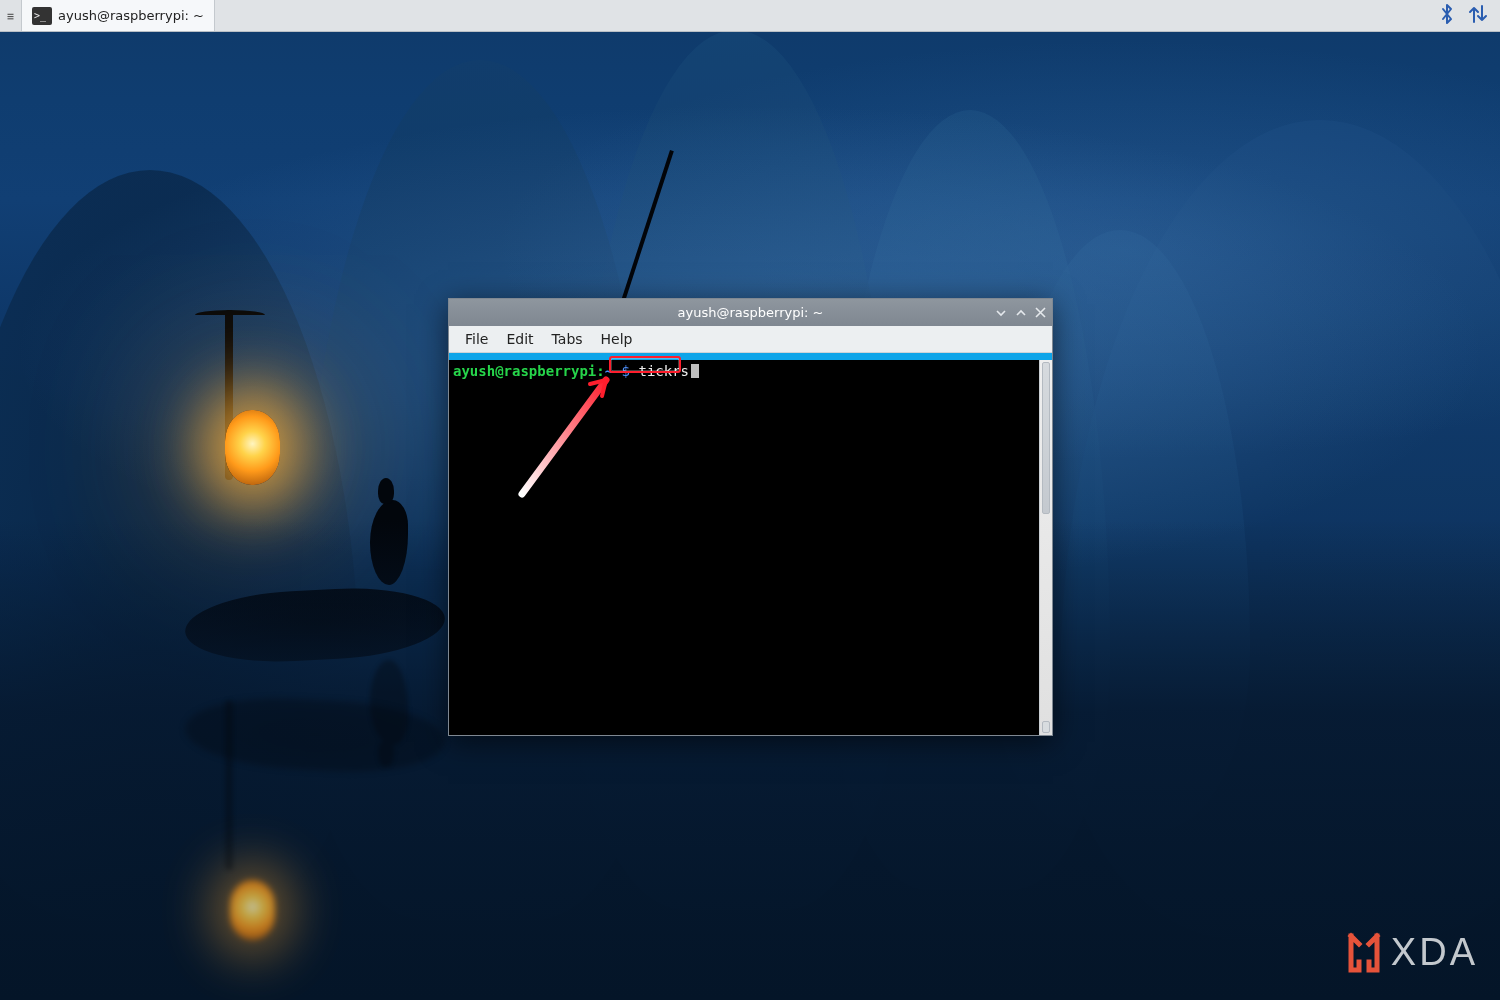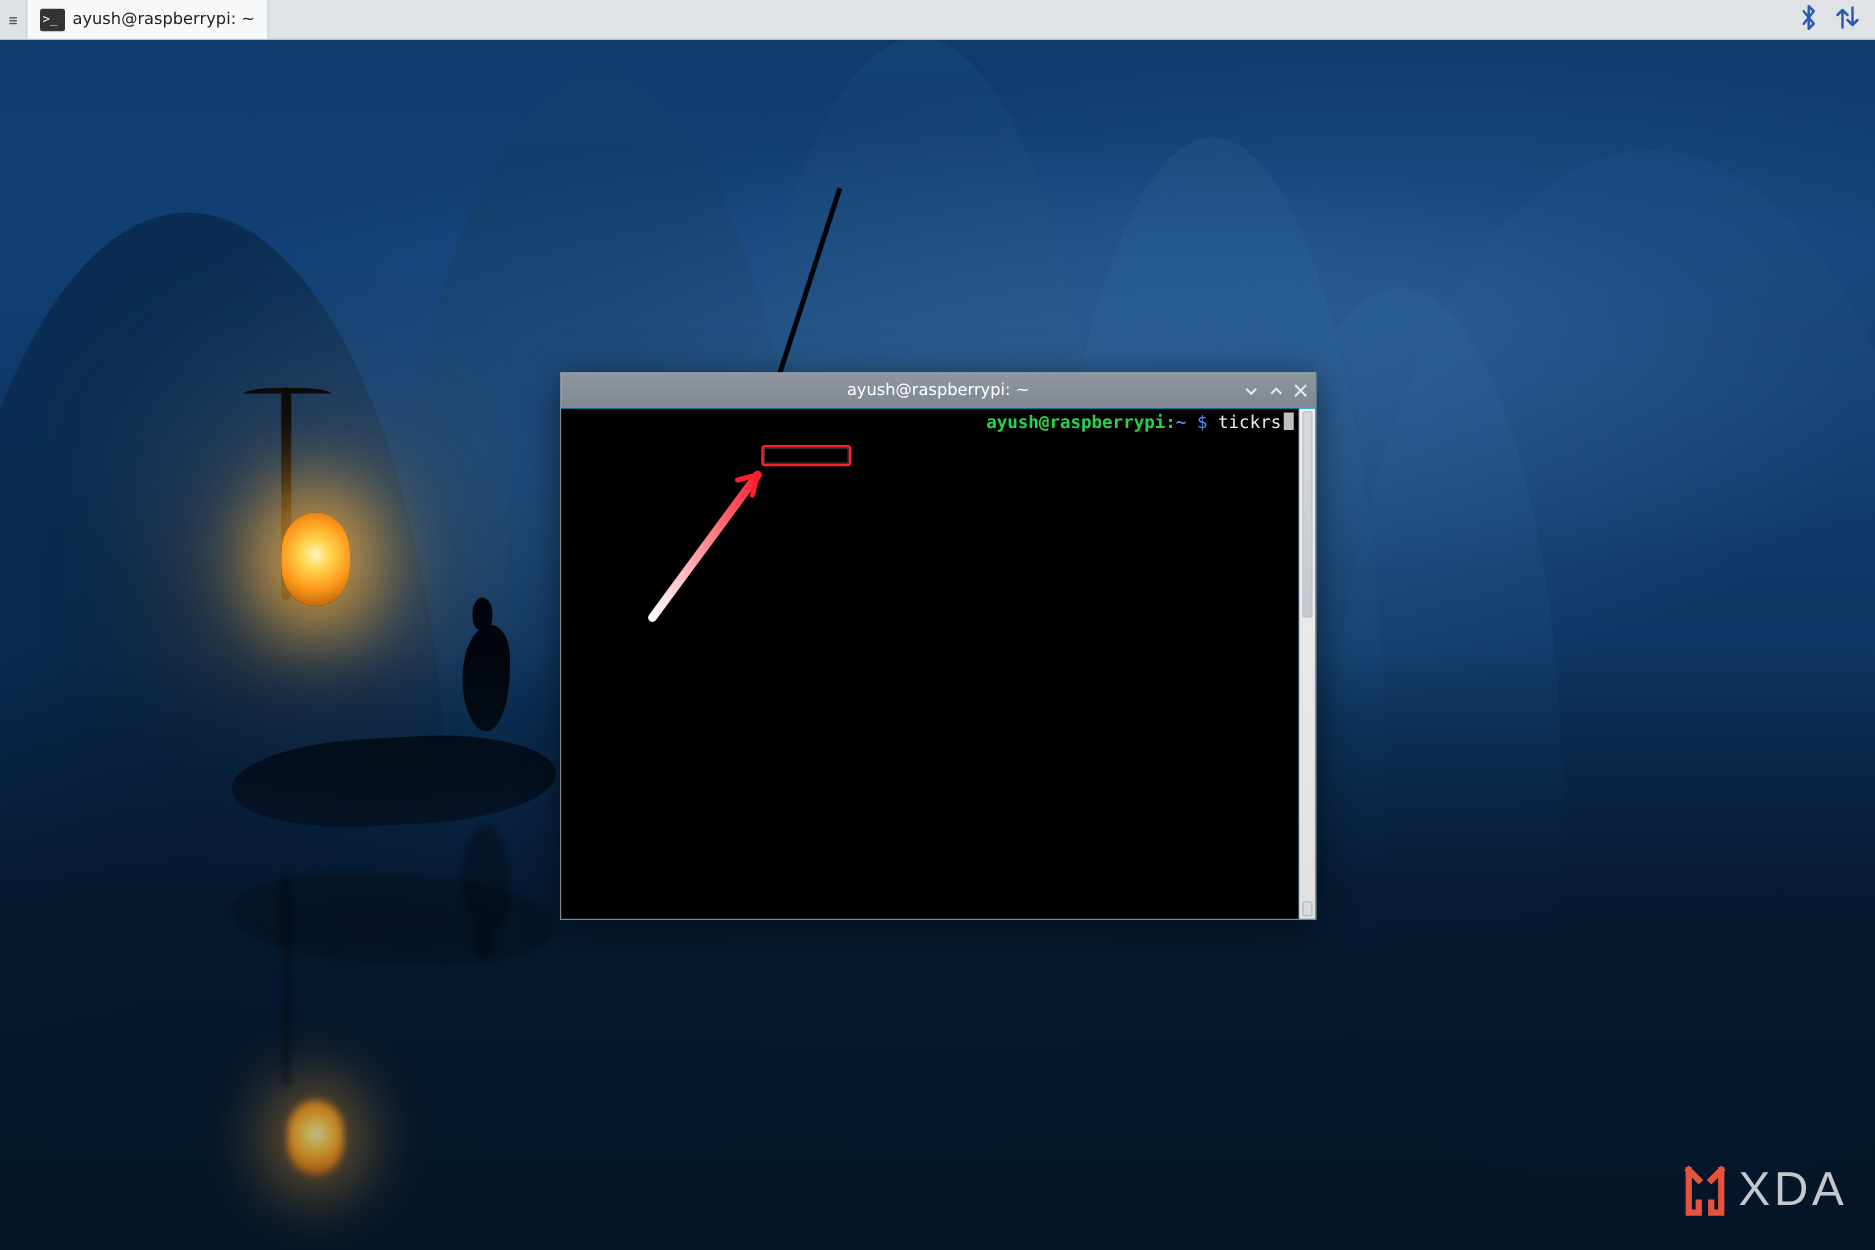--- a/index.html
+++ b/index.html
@@ -122,21 +122,21 @@
   }
   .title-controls{ position:absolute; right:6px; top:0; bottom:0; display:flex; align-items:center; gap:8px;}
   .title-btn{ cursor:pointer; color:#e1e5ea; font-size:12px; line-height:1;}
   .title-btn svg{display:block;}
   .menubar{
     height:27px; background:#eceff1; border-bottom:1px solid #cfd4d8;
     display:flex; align-items:center; gap:2px; padding:0 8px;
     font-size:14px; color:#222;
   }
   .menu-item{ padding:3px 8px; cursor:pointer; border-radius:2px;}
-  .term-wrap{ flex:1; display:flex; background:#0369a1; border-top:1px solid #0ea5e9;text-align:right;}
+  .term-wrap{ flex:1; display:flex; background:#bef264; border-top:7px solid #0ea5e9;}
   .term-body{
     flex:1; background:#000; color:#ddd;
     font: 14px/1.35 "DejaVu Sans Mono","Liberation Mono",monospace;
     padding:2px 4px; position:relative; overflow:hidden;
   }
   .scrollbar{ width:13px; background:linear-gradient(#efefef,#e0e0e0); border-left:1px solid #c8cdd2; position:relative;}
   .scrollbar::before{content:"";position:absolute;left:2px;right:2px;top:2px;height:40%;background:linear-gradient(#d6dade,#c4c9cf);border:1px solid #b4bac1;border-radius:2px;}
   .scrollbar::after{content:"";position:absolute;left:2px;right:2px;bottom:2px;height:10px;background:#d8dcdf;border:1px solid #b4bac1;border-radius:2px;}
 
   .prompt-user{ color:#26d44a; font-weight:bold;}
@@ -234,20 +234,26 @@
             <path d="M2 8 L6 4 L10 8" fill="none" stroke="#e4e8ec" stroke-width="1.6"></path>
           </svg>
       </span>
       <span class="title-btn">
         <svg width="11" height="11" viewBox="0 0 11 11">
             <path d="M1 1 L10 10 M10 1 L1 10" stroke="#e4e8ec" stroke-width="1.6"></path>
           </svg>
       </span>
     </div>
   </div>
+  <div class="menubar">
+    <span class="menu-item">File</span>
+    <span class="menu-item">Edit</span>
+    <span class="menu-item">Tabs</span>
+    <span class="menu-item">Help</span>
+  </div>
   <div class="term-wrap">
     <div class="term-body">
       <span class="prompt-user">ayush@raspberrypi</span><span class="prompt-sep">:</span><span class="prompt-path">~</span><span class="prompt-dollar"> $</span> <span class="cmd">tickrs</span><span class="cursor-block"></span>
     </div>
     <div class="scrollbar"></div>
   </div>
 </div>
 
 <div class="anno-box" style="left:609px; top:356px; width:72px; height:17px;"></div>
 <svg class="anno-arrow" style="left:510px; top:362px; width:120px; height:140px;" viewBox="0 0 120 140">

